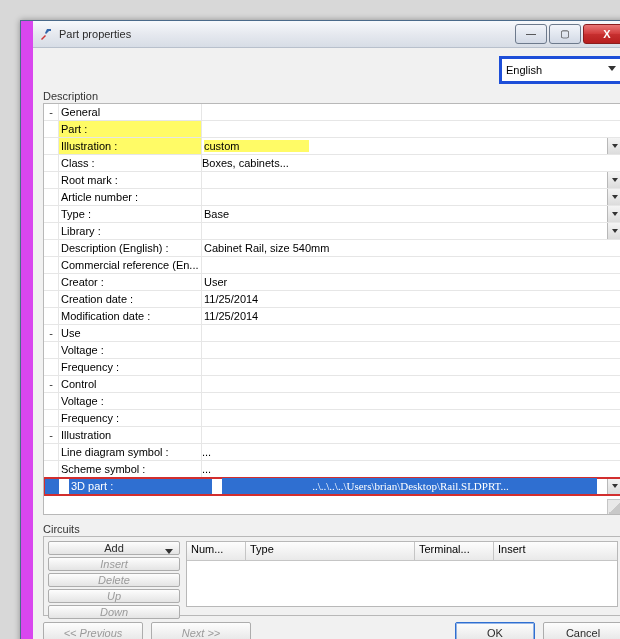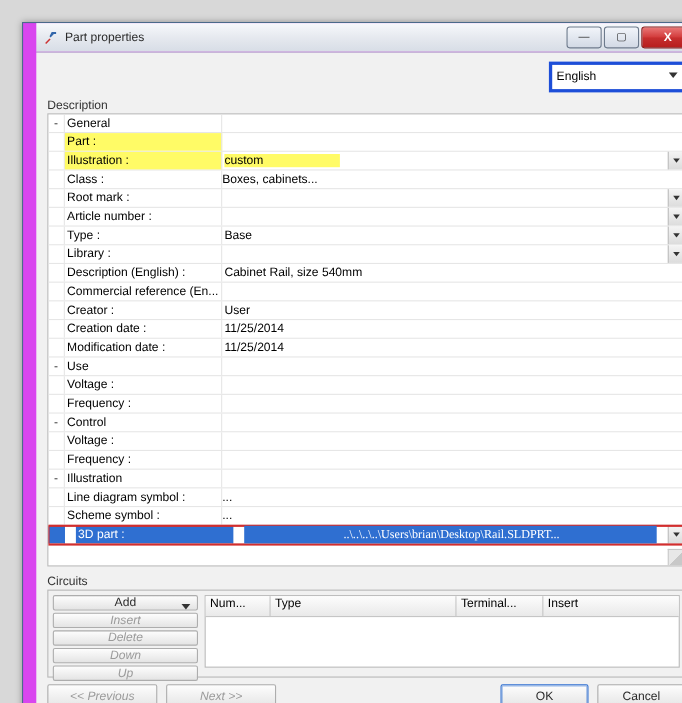--- a/index.html
+++ b/index.html
@@ -381,24 +381,24 @@
           <div class="btn dd">
               <span>Add</span>
             </div>
           <div class="btn disabled">
               <span>Insert</span>
             </div>
           <div class="btn disabled">
               <span>Delete</span>
             </div>
           <div class="btn disabled">
-              <span>Down</span>
+              <span>Up</span>
             </div>
           <div class="btn disabled">
-              <span>Up</span>
+              <span>Down</span>
             </div>
         </div>
         <div class="list-area">
           <div class="list-head">
             <div class="col" style="width:50px">Num...</div>
             <div class="col" style="width:160px">Type</div>
             <div class="col" style="width:70px">Terminal...</div>
             <div class="col" style="width:60px;border-right:none">Insert</div>
           </div>
         </div>

